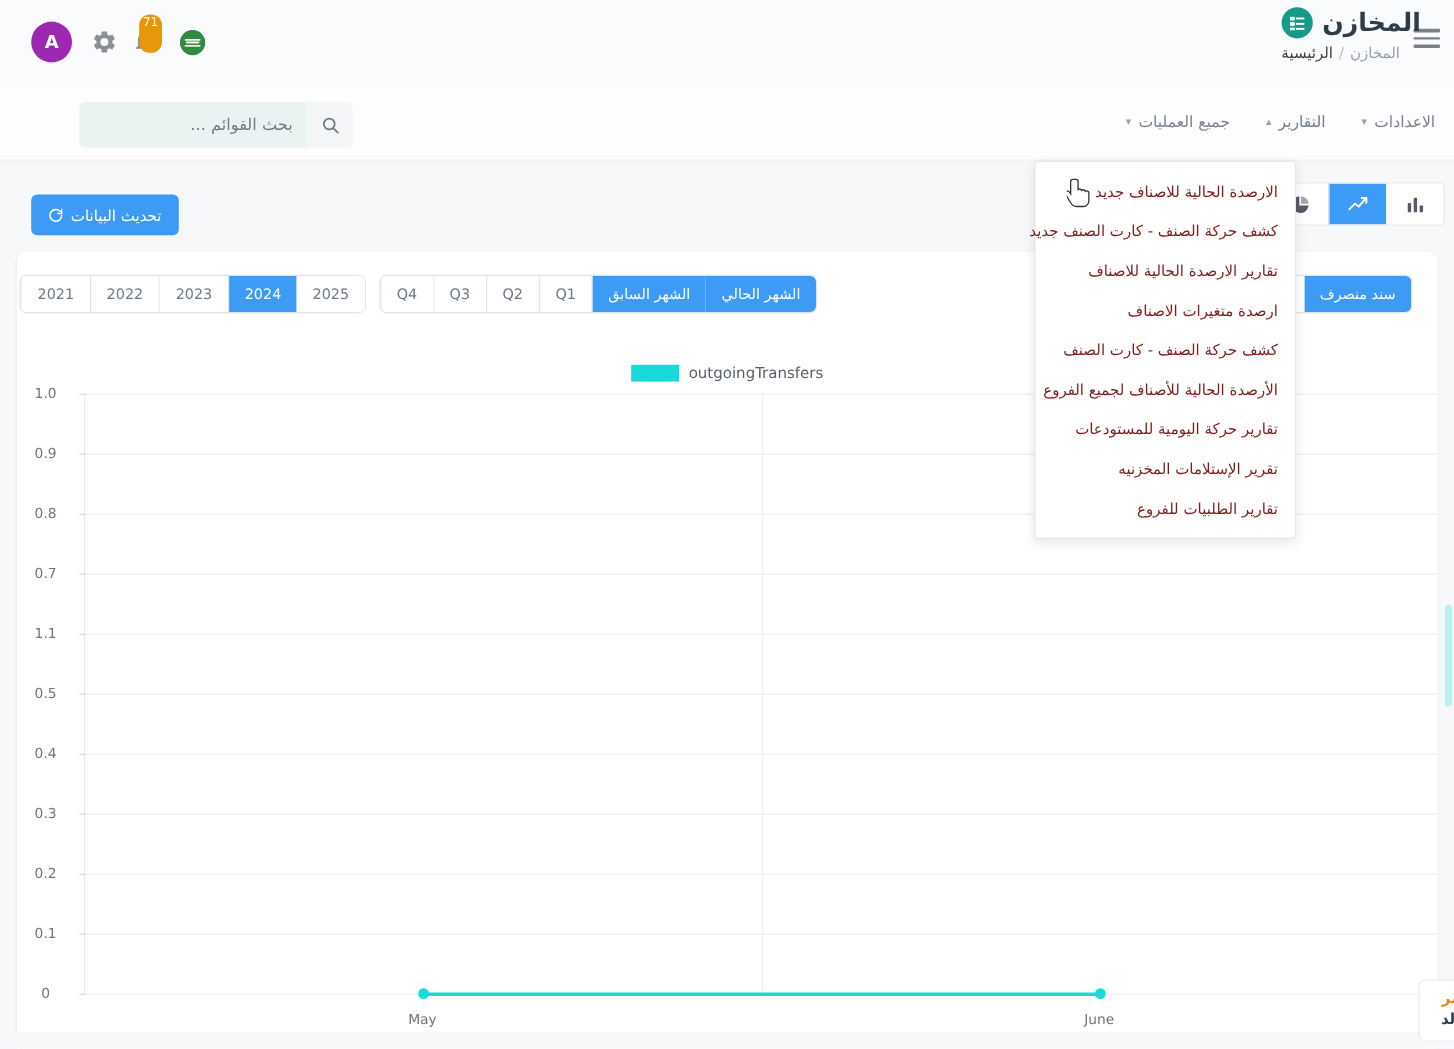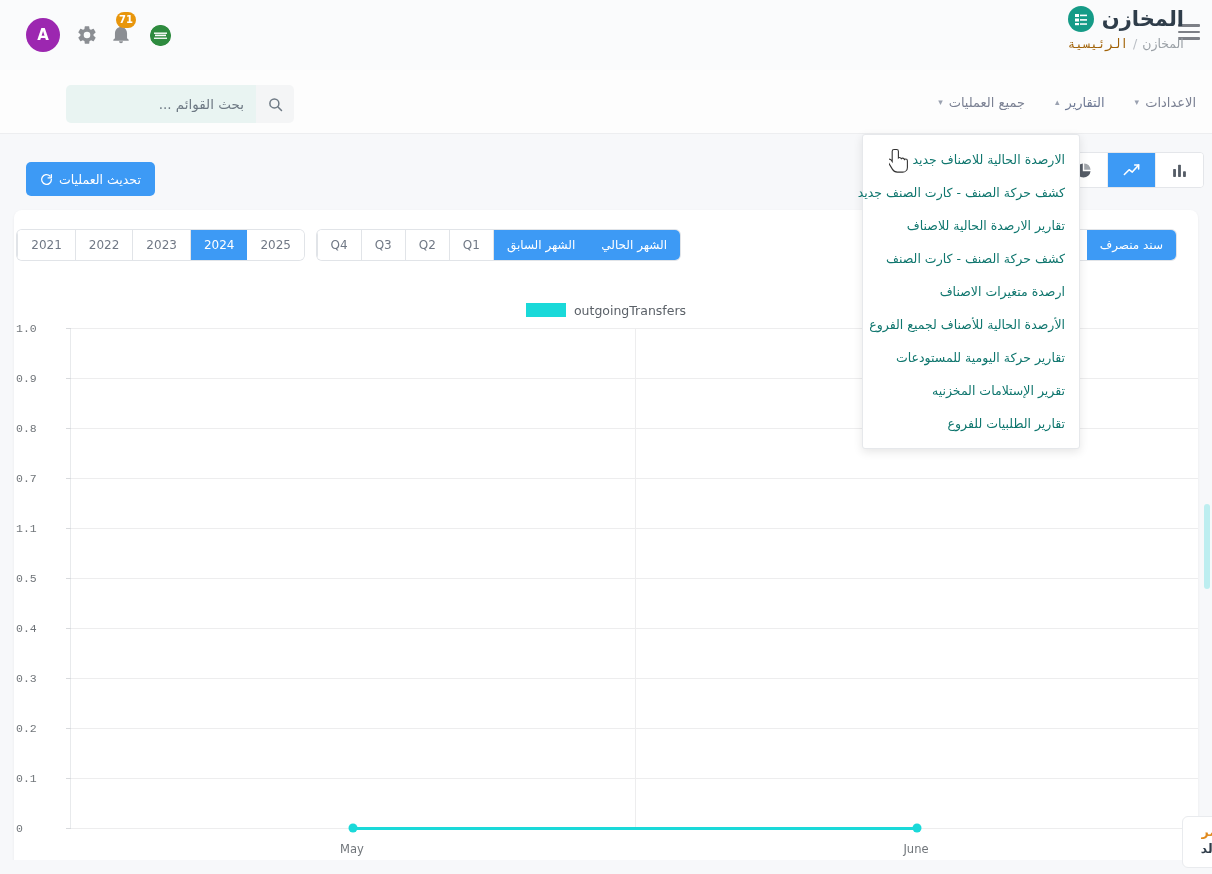--- a/index.html
+++ b/index.html
@@ -36,39 +36,39 @@
   }
   .brand-logo {
     width: 26px; height: 26px; border-radius: 50%; background: #159b87;
     display: flex; align-items: center; justify-content: center;
   }
   .brand-logo svg { display: block; }
   .breadcrumb {
     margin-top: 4px; font-size: 12.5px; color: #9aa0a6;
     display: flex; flex-direction: row; justify-content: flex-end; gap: 5px;
   }
-  .breadcrumb .bc-link { color: #a16207; font-family: Liberation Mono, monospace; }
+  .breadcrumb .bc-link { color: #404040; }
   .breadcrumb .bc-sep { color: #b9bec4; }
 
   .header-icons {
     position: absolute; left: 0; top: 0; height: 70px; width: 420px;
     display: flex; align-items: center; direction: ltr; padding-left: 26px; gap: 10px;
   }
   .avatar {
     width: 34px; height: 34px; border-radius: 50%; background: #9c27b0;
     color: #fff; font-size: 15px; font-weight: bold;
     display: flex; align-items: center; justify-content: center;
     cursor: pointer;
   }
   .gear-wrap { position: relative; width: 22px; height: 22px; cursor: pointer; margin-left: 6px;}
   .bell-wrap { position: relative; width: 22px; height: 26px; cursor: pointer; margin-left: 2px;}
   .badge {
     position: absolute; top: -10px; left: 6px;
-    background: #e8960c; color: #fff; font-size: 10px; font-weight: bold;
-    border-radius: 9px; min-width: 19px; height: 16px; line-height: 16px;
+    background: #e8960c; color: #fff; font-size: 10px; font-weight: normal;
+    border-radius: 9px; min-width: 19px; height: 32px; line-height: 16px;
     text-align: center; padding: 0 3px;
   }
   .flag-circle {
     width: 21px; height: 21px; border-radius: 50%; background: #2e8b3f;
     display: flex; align-items: center; justify-content: center;
     overflow: hidden; cursor: pointer; margin-left: 8px;
   }
 
   
   .navbar {
@@ -157,32 +157,32 @@
   .group-years  { right: 894px; }
   .group-period { right: 518px; }
   .group-docs   { right: 22px; }
 
   
   .chart-area {
     position: absolute; left: 0; top: 70px; width: 1184px; height: 710px;
   }
   .legend {
     position: absolute; top: 23px; left: 0; width: 1184px;
-    display: flex; align-items: flex-start; justify-content: center; gap: 8px;
+    display: flex; align-items: flex-end; justify-content: center; gap: 8px;
   }
   .legend-swatch { width: 40px; height: 14px; background: #1ad9d9; }
   .legend-label { font-size: 12.5px; color: #5b6168; }
 
   .plot-wrap { position: absolute; left: 0; top: 48px; width: 1184px; height: 600px; }
   .y-axis {
     position: absolute; left: 0; top: 0; width: 56px; height: 500px;
   }
   .y-tick {
     position: absolute; right: 10px; font-size: 11.5px; color: #70757a;
-    transform: translateY(-50%); text-align: left; width: 44px; font-family: Liberation Mono, monospace;
+    transform: translateY(-50%); text-align: center; width: 44px;
   }
   .plot {
     position: absolute; left: 56px; top: 0; width: 1128px; height: 500px;
     border-left: 1px solid #e8eaec;
   }
   .hline {
     position: absolute; left: 0; width: 100%; height: 1px; background: #ededee;
   }
   .vline {
     position: absolute; top: 0; width: 1px; height: 100%; background: #ededee;
@@ -203,21 +203,21 @@
   }
 
   
   .dropdown {
     position: absolute; left: 862px; top: 134px; width: 218px;
     background: #fff; border: 1px solid #e6e8eb; border-radius: 3px;
     box-shadow: 0 3px 10px rgba(0,0,0,.10);
     padding: 8px 0; direction: rtl; z-index: 50;
   }
   .dd-item {
-    display: block; font-size: 12.5px; color: #0f766e;
+    display: block; font-size: 12.5px; color: #7f1d1d;
     padding: 8px 14px; text-align: right; cursor: pointer; line-height: 17px;
     white-space: nowrap;
   }
 
   
   .cursor-hand {
     position: absolute; left: 889px; top: 148px; z-index: 60; pointer-events: none;
   }
 
   
@@ -323,21 +323,21 @@
     <svg width="15" height="15" viewBox="0 0 20 20" fill="none" stroke="#6f7a85" stroke-width="2">
       <circle cx="8.5" cy="8.5" r="6"></circle>
         <line x1="13" y1="13" x2="18" y2="18" stroke-linecap="round"></line>
     </svg>
   </button>
 </div>
 
 <div class="page-body">
 
   <button class="refresh-btn">
-    <span>تحديث العمليات</span>
+    <span>تحديث البيانات</span>
     <svg width="13" height="13" viewBox="0 0 24 24" fill="none" stroke="#fff" stroke-width="2.4">
       <path d="M21 12a9 9 0 11-2.64-6.36" stroke-linecap="round"></path>
       <polyline points="21,3 21,9 15,9" stroke-linecap="round" stroke-linejoin="round"></polyline>
     </svg>
   </button>
 
   <div class="chart-type-group">
     <button class="ct-btn">
       <svg width="17" height="17" viewBox="0 0 24 24" fill="#555c66">
         <path d="M11 2.05A10 10 0 002 12a10 10 0 0010 10 10 10 0 009.95-9H11z"></path>
@@ -448,22 +448,22 @@
   <div class="corner-widget">
     <div class="cw-l1">مر</div>
     <div class="cw-l2">الد</div>
   </div>
 </div>
 
 <div class="dropdown" id="dropdown">
     <div class="dd-item">الارصدة الحالية للاصناف جديد</div>
     <div class="dd-item">كشف حركة الصنف - كارت الصنف جديد</div>
     <div class="dd-item">تقارير الارصدة الحالية للاصناف</div>
+    <div class="dd-item">ارصدة متغيرات الاصناف</div>
     <div class="dd-item">كشف حركة الصنف - كارت الصنف</div>
-    <div class="dd-item">ارصدة متغيرات الاصناف</div>
     <div class="dd-item">الأرصدة الحالية للأصناف لجميع الفروع</div>
     <div class="dd-item">تقارير حركة اليومية للمستودعات</div>
     <div class="dd-item">تقرير الإستلامات المخزنيه</div>
     <div class="dd-item">تقارير الطلبيات للفروع</div>
   </div>
 
 <div class="cursor-hand">
   <svg width="22" height="28" viewBox="0 0 22 28">
     <path d="M5 1.5c-1 0-1.8.8-1.8 1.8v10.3l-1.1-1.6c-.6-.9-1.8-1.1-2.6-.5-.8.6-1 1.8-.4 2.6l4.4 7.3c1 1.7 2.8 2.7 4.8 2.7h5.4c2.6 0 4.7-2.1 4.7-4.7v-6.6c0-1-.8-1.8-1.8-1.8-.5 0-.9.2-1.2.5-.2-.8-.9-1.4-1.8-1.4-.5 0-1 .2-1.3.6-.3-.7-1-1.2-1.8-1.2-.4 0-.8.1-1.1.4V3.3c0-1-.8-1.8-1.8-1.8z" fill="#ffffff" stroke="#333" stroke-width="1.1"></path>
   </svg>

